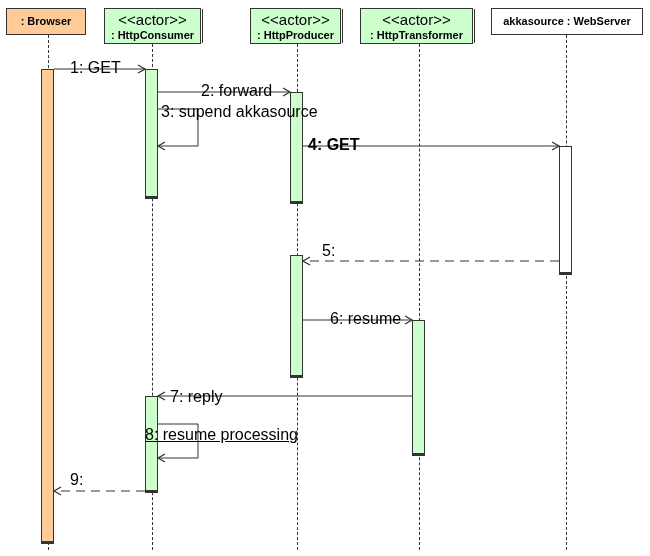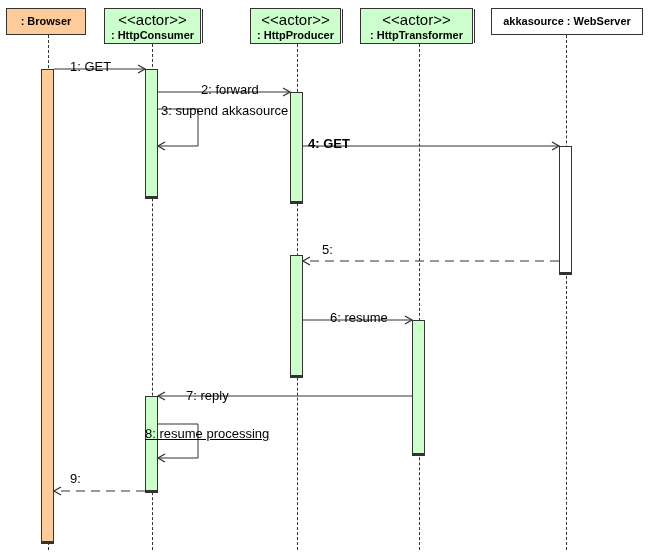--- a/index.html
+++ b/index.html
@@ -71,21 +71,21 @@
     width: 13px;
     border: 1px solid #333333;
     border-bottom-width: 3px;
     background: #ccffcc;
   }
   .activation.peach { background: #ffcc99; }
   .activation.white { background: #ffffff; }
   
   .msg-label {
     position: absolute;
-    font-size: 13px;
+    font-size: 16px;
     color: #000000;
     white-space: nowrap;
     font-family: "Liberation Sans", sans-serif;
   }
   svg.arrows {
     position: absolute;
     left: 0; top: 0;
     width: 650px;
     height: 556px;
     overflow: visible;
@@ -196,16 +196,16 @@
       </g>
     </g>
   </svg>
 <div id="labels-layer">
     <div class="msg-label" style="left: 70px; top: 59px;">1: GET</div>
     <div class="msg-label" style="left: 201px; top: 82px; text-align: center;">2: forward</div>
     <div class="msg-label" style="left: 161px; top: 103px;">3: supend akkasource</div>
     <div class="msg-label" style="left: 308px; top: 136px; font-weight: bold;">4: GET</div>
     <div class="msg-label" style="left: 322px; top: 242px;">5:</div>
     <div class="msg-label" style="left: 330px; top: 310px;">6: resume</div>
-    <div class="msg-label" style="left: 170px; top: 388px; margin-left: 16px;">7: reply</div>
+    <div class="msg-label" style="left: 170px; top: 388px;">7: reply</div>
     <div class="msg-label" style="left: 145px; top: 426px; text-decoration: underline;">8: resume processing</div>
     <div class="msg-label" style="left: 70px; top: 471px;">9:</div>
   </div>
 
 </body></html>

